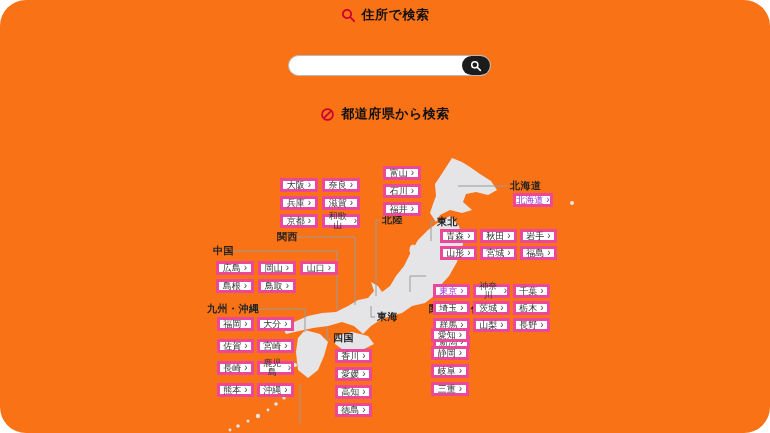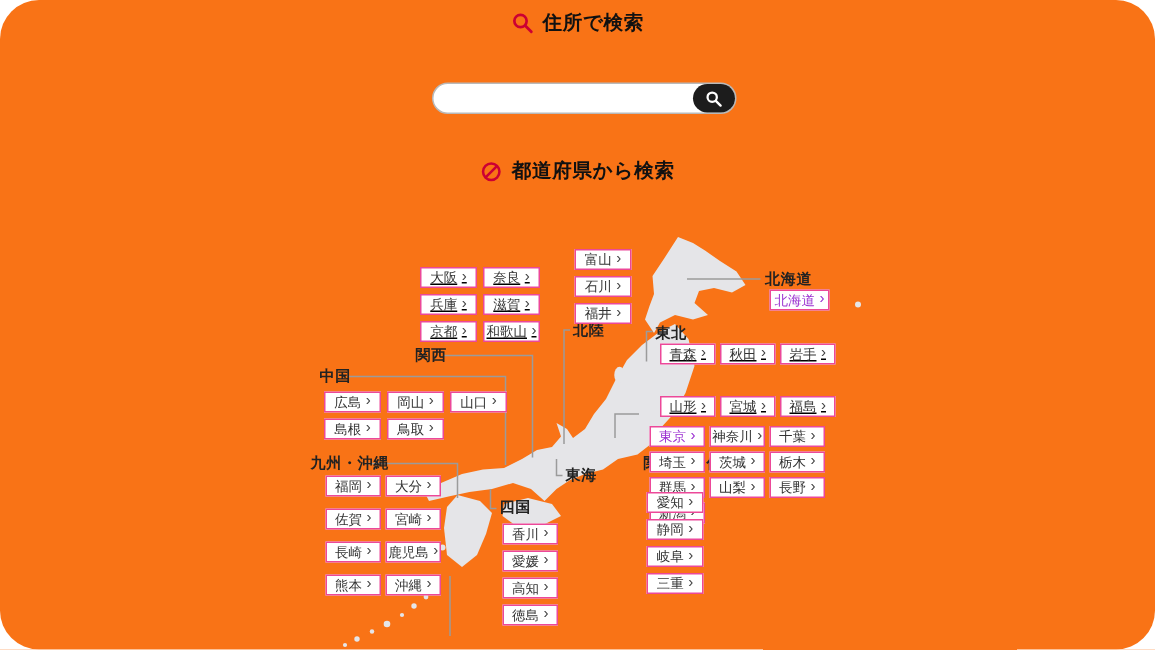--- a/index.html
+++ b/index.html
@@ -16,30 +16,30 @@
   .search-input{flex:1;border:none;outline:none;background:transparent;height:17px;margin-left:10px;font-size:10px;min-width:0;}
   .search-btn{width:28px;height:19px;margin-right:0px;border:none;background:#1c1c1c;border-radius:10px;display:flex;align-items:center;justify-content:center;cursor:pointer;padding:0;}
 
   
   .map-svg{position:absolute;left:200px;top:150px;z-index:0;}
 
   .region-label{position:absolute;z-index:2;font-size:10px;font-weight:bold;color:#222;white-space:nowrap;letter-spacing:.5px;}
 
   .pref-grid{position:absolute;z-index:2;display:grid;}
   .g-hokkaido{left:513px;top:193px;grid-template-columns:40px;}
-  .g-tohoku{left:440px;top:229px;grid-template-columns:repeat(3,37px);gap:21px 3px;text-decoration:underline;}
+  .g-tohoku{left:440px;top:229px;grid-template-columns:repeat(3,37px);gap:3px 3px;}
   .g-kanto{left:433px;top:284px;grid-template-columns:repeat(3,37px);gap:3px 3px;}
   .g-hokuriku{left:383px;top:166px;grid-template-columns:38px;gap:4px;}
-  .g-kansai{left:280px;top:178px;grid-template-columns:repeat(2,38px);gap:4px 4px;text-decoration:underline;}
+  .g-kansai{left:280px;top:178px;grid-template-columns:repeat(2,38px);gap:4px 4px;}
   .g-chugoku{left:216px;top:261px;grid-template-columns:repeat(3,38px);gap:4px 4px;}
   .g-kyushu{left:217px;top:317px;grid-template-columns:repeat(2,37px);gap:8px 3px;}
   .g-shikoku{left:335px;top:349px;grid-template-columns:37px;gap:4px;}
   .g-tokai{left:383px;top:328px;grid-template-columns:38px;gap:4px;margin-left:48px;}
 
-  .pref-btn{height:14px;box-sizing:border-box;background:#fff;border:1px solid #ec4899;display:flex;align-items:center;justify-content:center;gap:3px;font-size:9px;color:#333;padding:0;cursor:pointer;font-family:inherit;line-height:1;}
+  .pref-btn{height:14px;box-sizing:border-box;background:#fff;border:3px solid #ec4899;display:flex;align-items:center;justify-content:center;gap:3px;font-size:9px;color:#333;padding:0;cursor:pointer;font-family:inherit;line-height:1;}
   .pref-btn .chev{font-size:10px;color:#444;margin-top:-1px;}
   .pref-btn.visited .lbl{color:#9a2fd0;}
   .pref-btn.visited .chev{color:#9a2fd0;}
 </style>
 </head>
 <body>
 
 <div class="page">
 
   <div class="sec-head" style="top:6px;">

